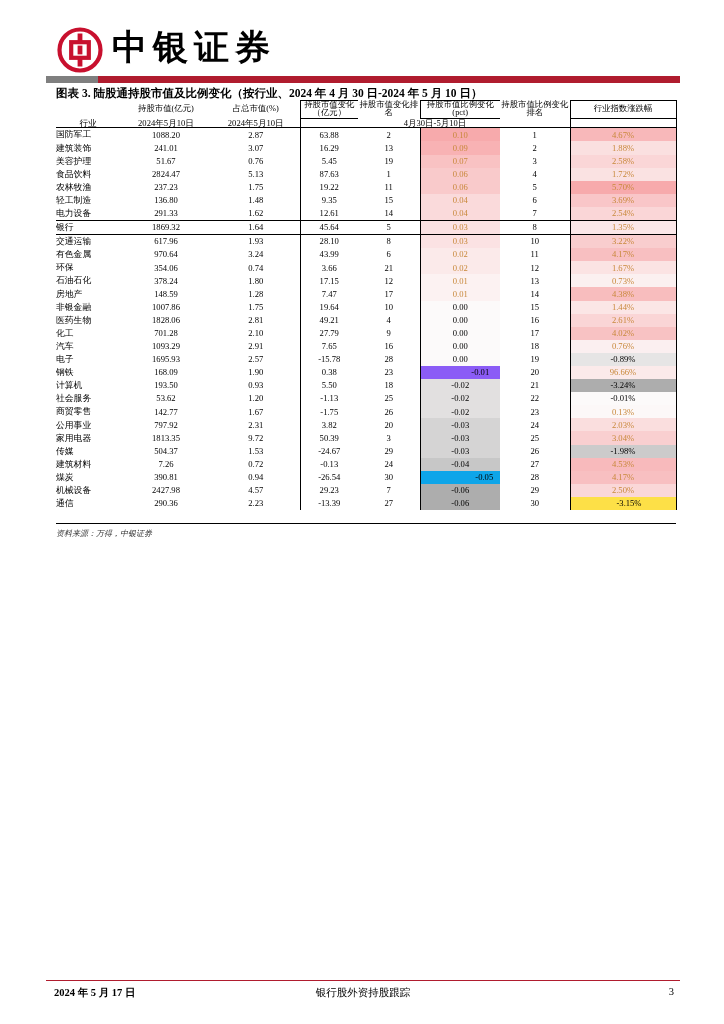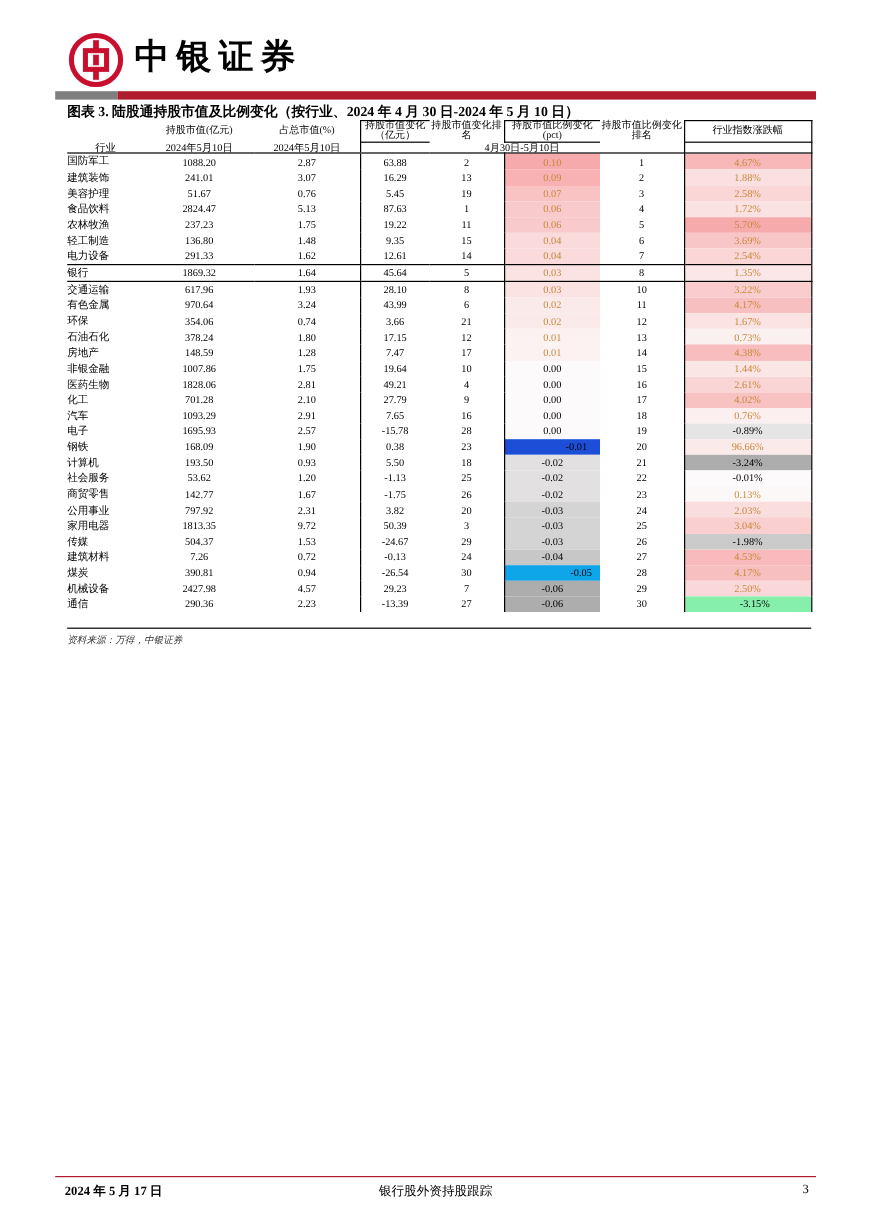--- a/index.html
+++ b/index.html
@@ -28,21 +28,21 @@
     left: 57px;
     top: 27px;
     width: 46px;
     height: 46px;
   }
   .logo-wrap svg { display: block; }
   .brand-name {
     position: absolute;
     left: 112px;
     top: 26px;
-    font-size: 29px;
+    font-size: 35px;
     font-weight: bold;
     letter-spacing: 6px;
     color: #000000;
     font-family: "Liberation Serif", "DejaVu Serif", serif;
     line-height: 44px;
     white-space: nowrap;
   }
   .rule-gray {
     position: absolute;
     left: 46px;
@@ -445,21 +445,21 @@
           <td class="val" style="background: rgb(252, 250, 250); color: rgb(0, 0, 0);">0.00</td>
           <td class="num br">19</td>
           <td class="val br" style="background: rgb(230, 229, 229); color: rgb(0, 0, 0);">-0.89%</td>
         </tr>
         <tr class="datarow">
           <td class="ind">钢铁</td>
           <td class="num">168.09</td>
           <td class="num">1.90</td>
           <td class="num bl">0.38</td>
           <td class="num br">23</td>
-          <td class="val" style="background: #1d4ed8; color: rgb(0, 0, 0); padding-left: 40px;">-0.01</td>
+          <td class="val" style="background: #8b5cf6; color: rgb(0, 0, 0); padding-left: 40px;">-0.01</td>
           <td class="num br">20</td>
           <td class="val br" style="background: rgb(251, 234, 234); color: rgb(200, 136, 58);">96.66%</td>
         </tr>
         <tr class="datarow">
           <td class="ind">计算机</td>
           <td class="num">193.50</td>
           <td class="num">0.93</td>
           <td class="num bl">5.50</td>
           <td class="num br">18</td>
           <td class="val" style="background: rgb(226, 224, 224); color: rgb(0, 0, 0);">-0.02</td>
@@ -547,21 +547,21 @@
           <td class="val br" style="background: rgb(250, 215, 216); color: rgb(200, 136, 58);">2.50%</td>
         </tr>
         <tr class="datarow">
           <td class="ind">通信</td>
           <td class="num">290.36</td>
           <td class="num">2.23</td>
           <td class="num bl">-13.39</td>
           <td class="num br">27</td>
           <td class="val" style="background: rgb(173, 173, 173); color: rgb(0, 0, 0);">-0.06</td>
           <td class="num br">30</td>
-          <td class="val br" style="background: #86efac; color: rgb(0, 0, 0); padding-left: 12px;">-3.15%</td>
+          <td class="val br" style="background: #fde047; color: rgb(0, 0, 0); padding-left: 12px;">-3.15%</td>
         </tr>
       </tbody>
   </table>
 <div class="tbl-bot-line" style="position: absolute; left: 0px; top: 423px; width: 620px;"></div>
   </div>
 
 <div class="source">资料来源：万得，中银证券</div>
 
 <div class="footer-rule"></div>
 <div class="footer">

